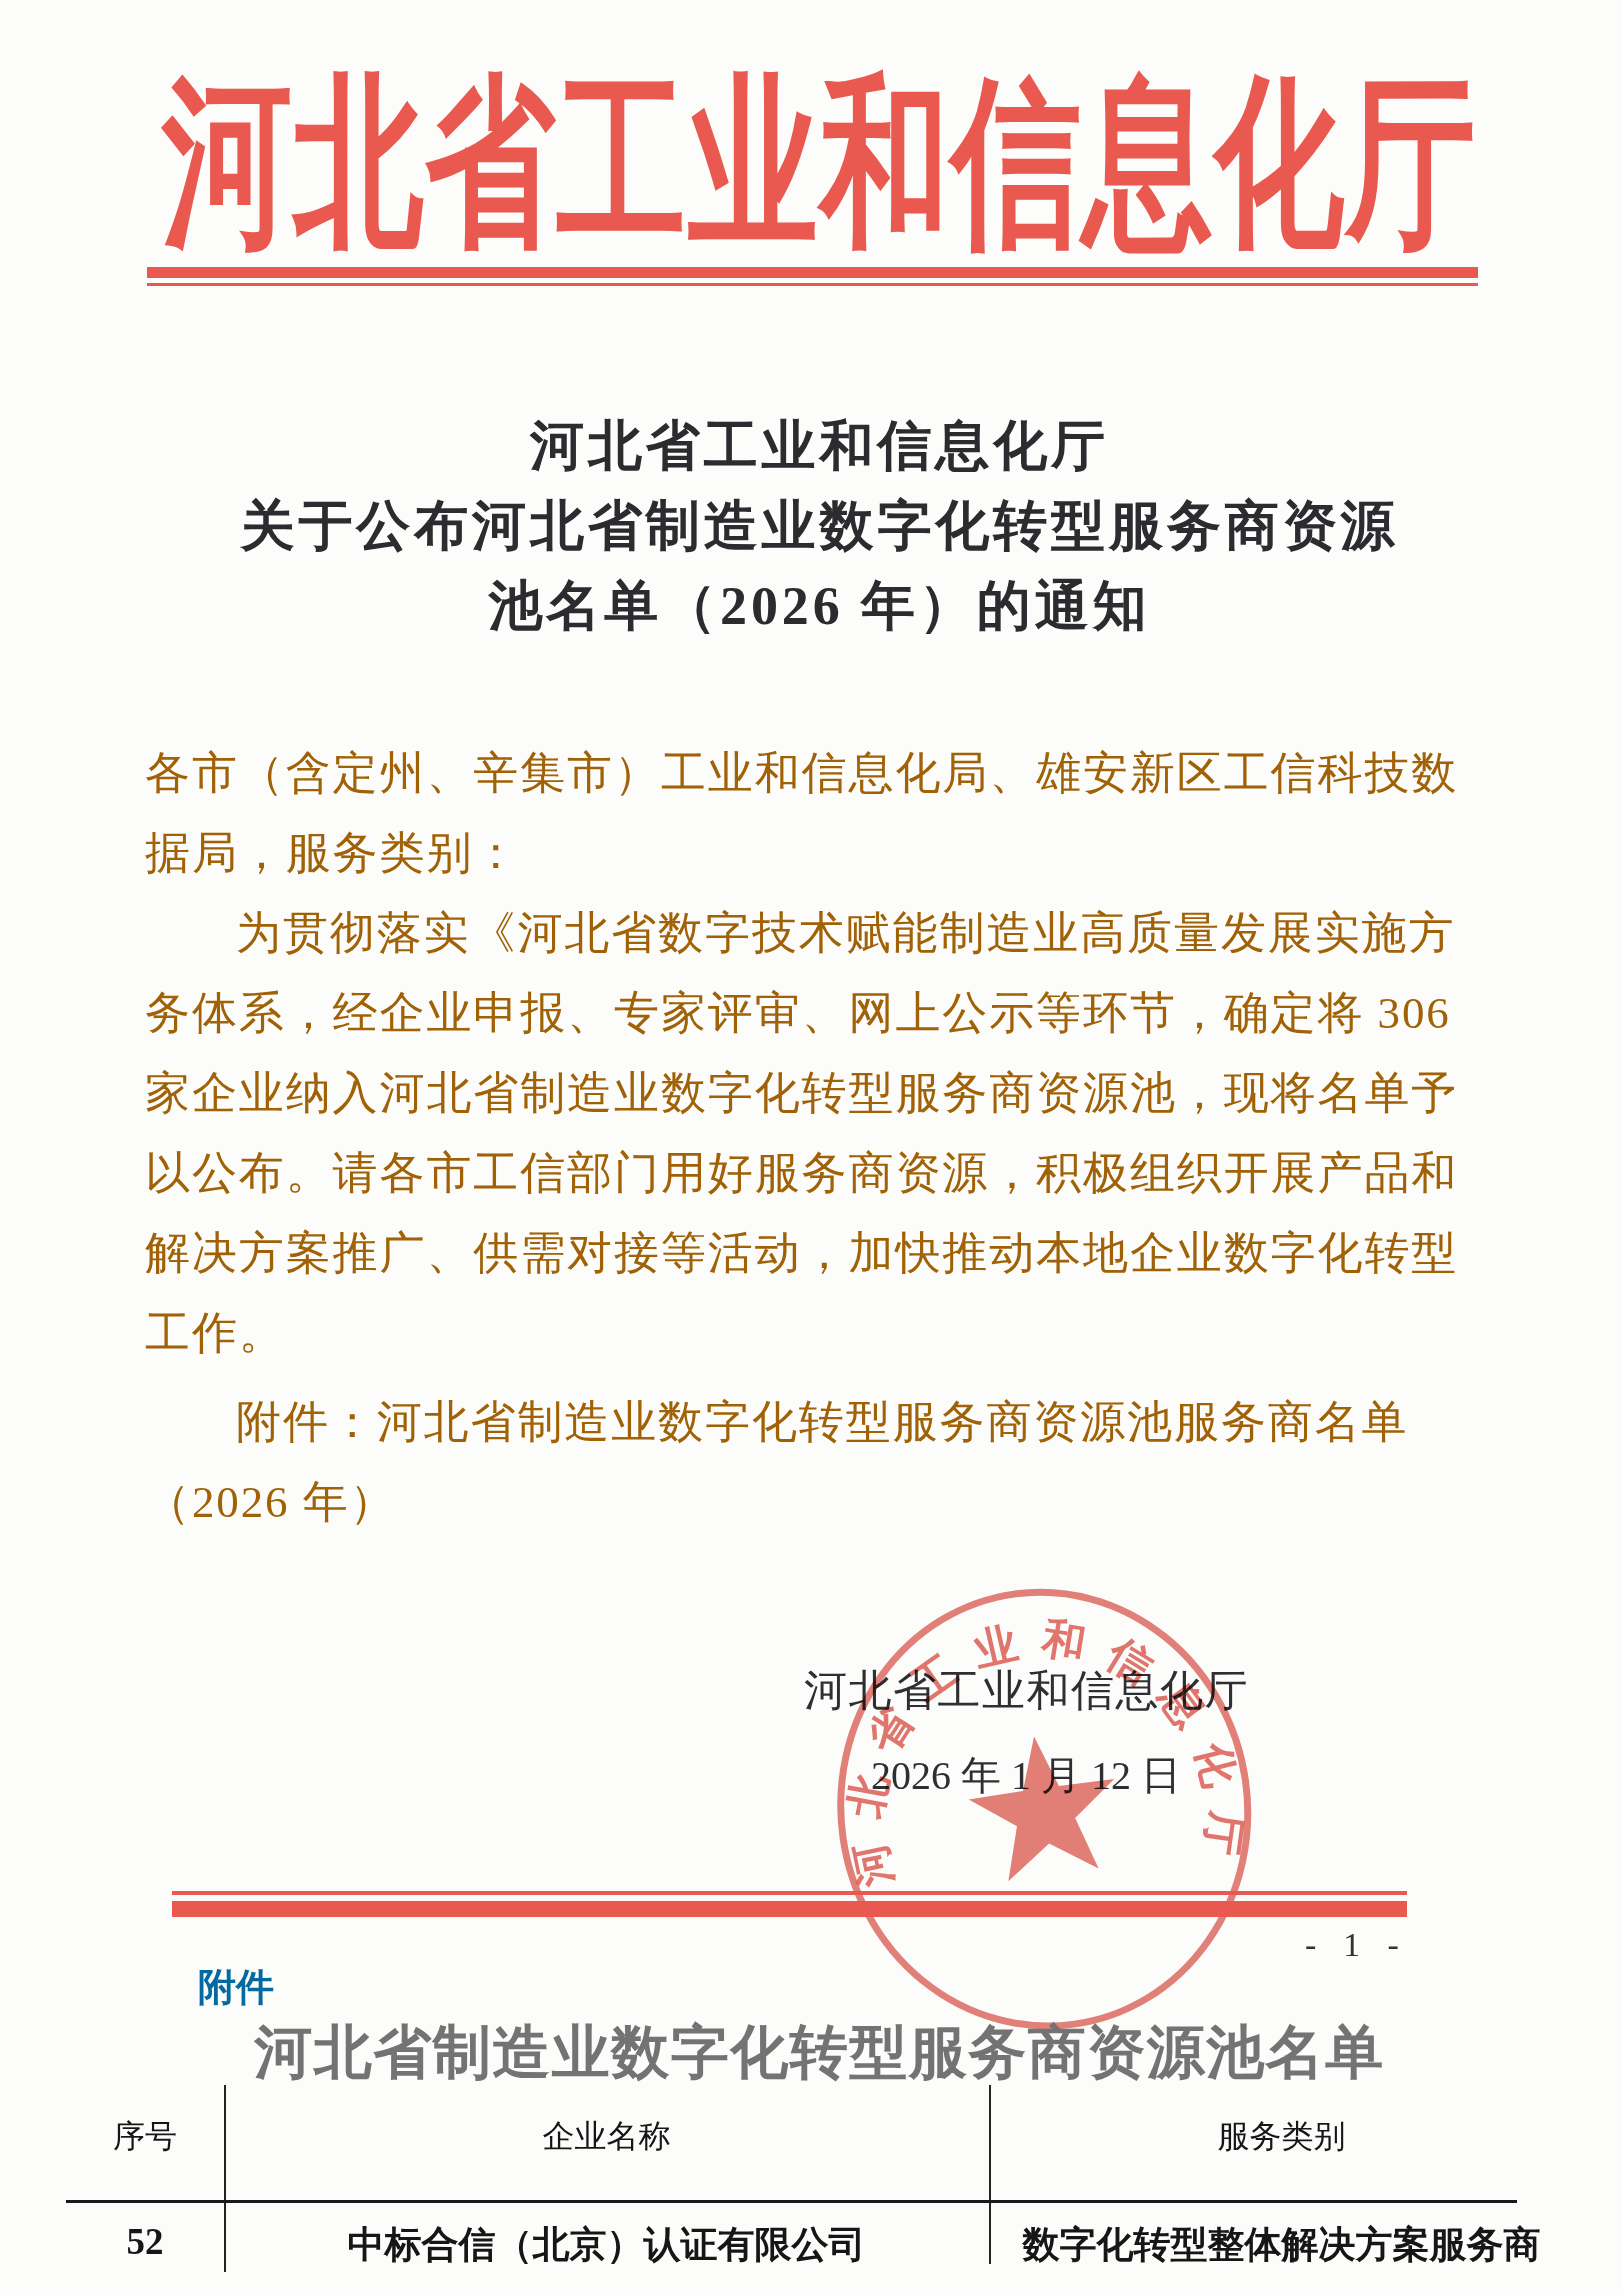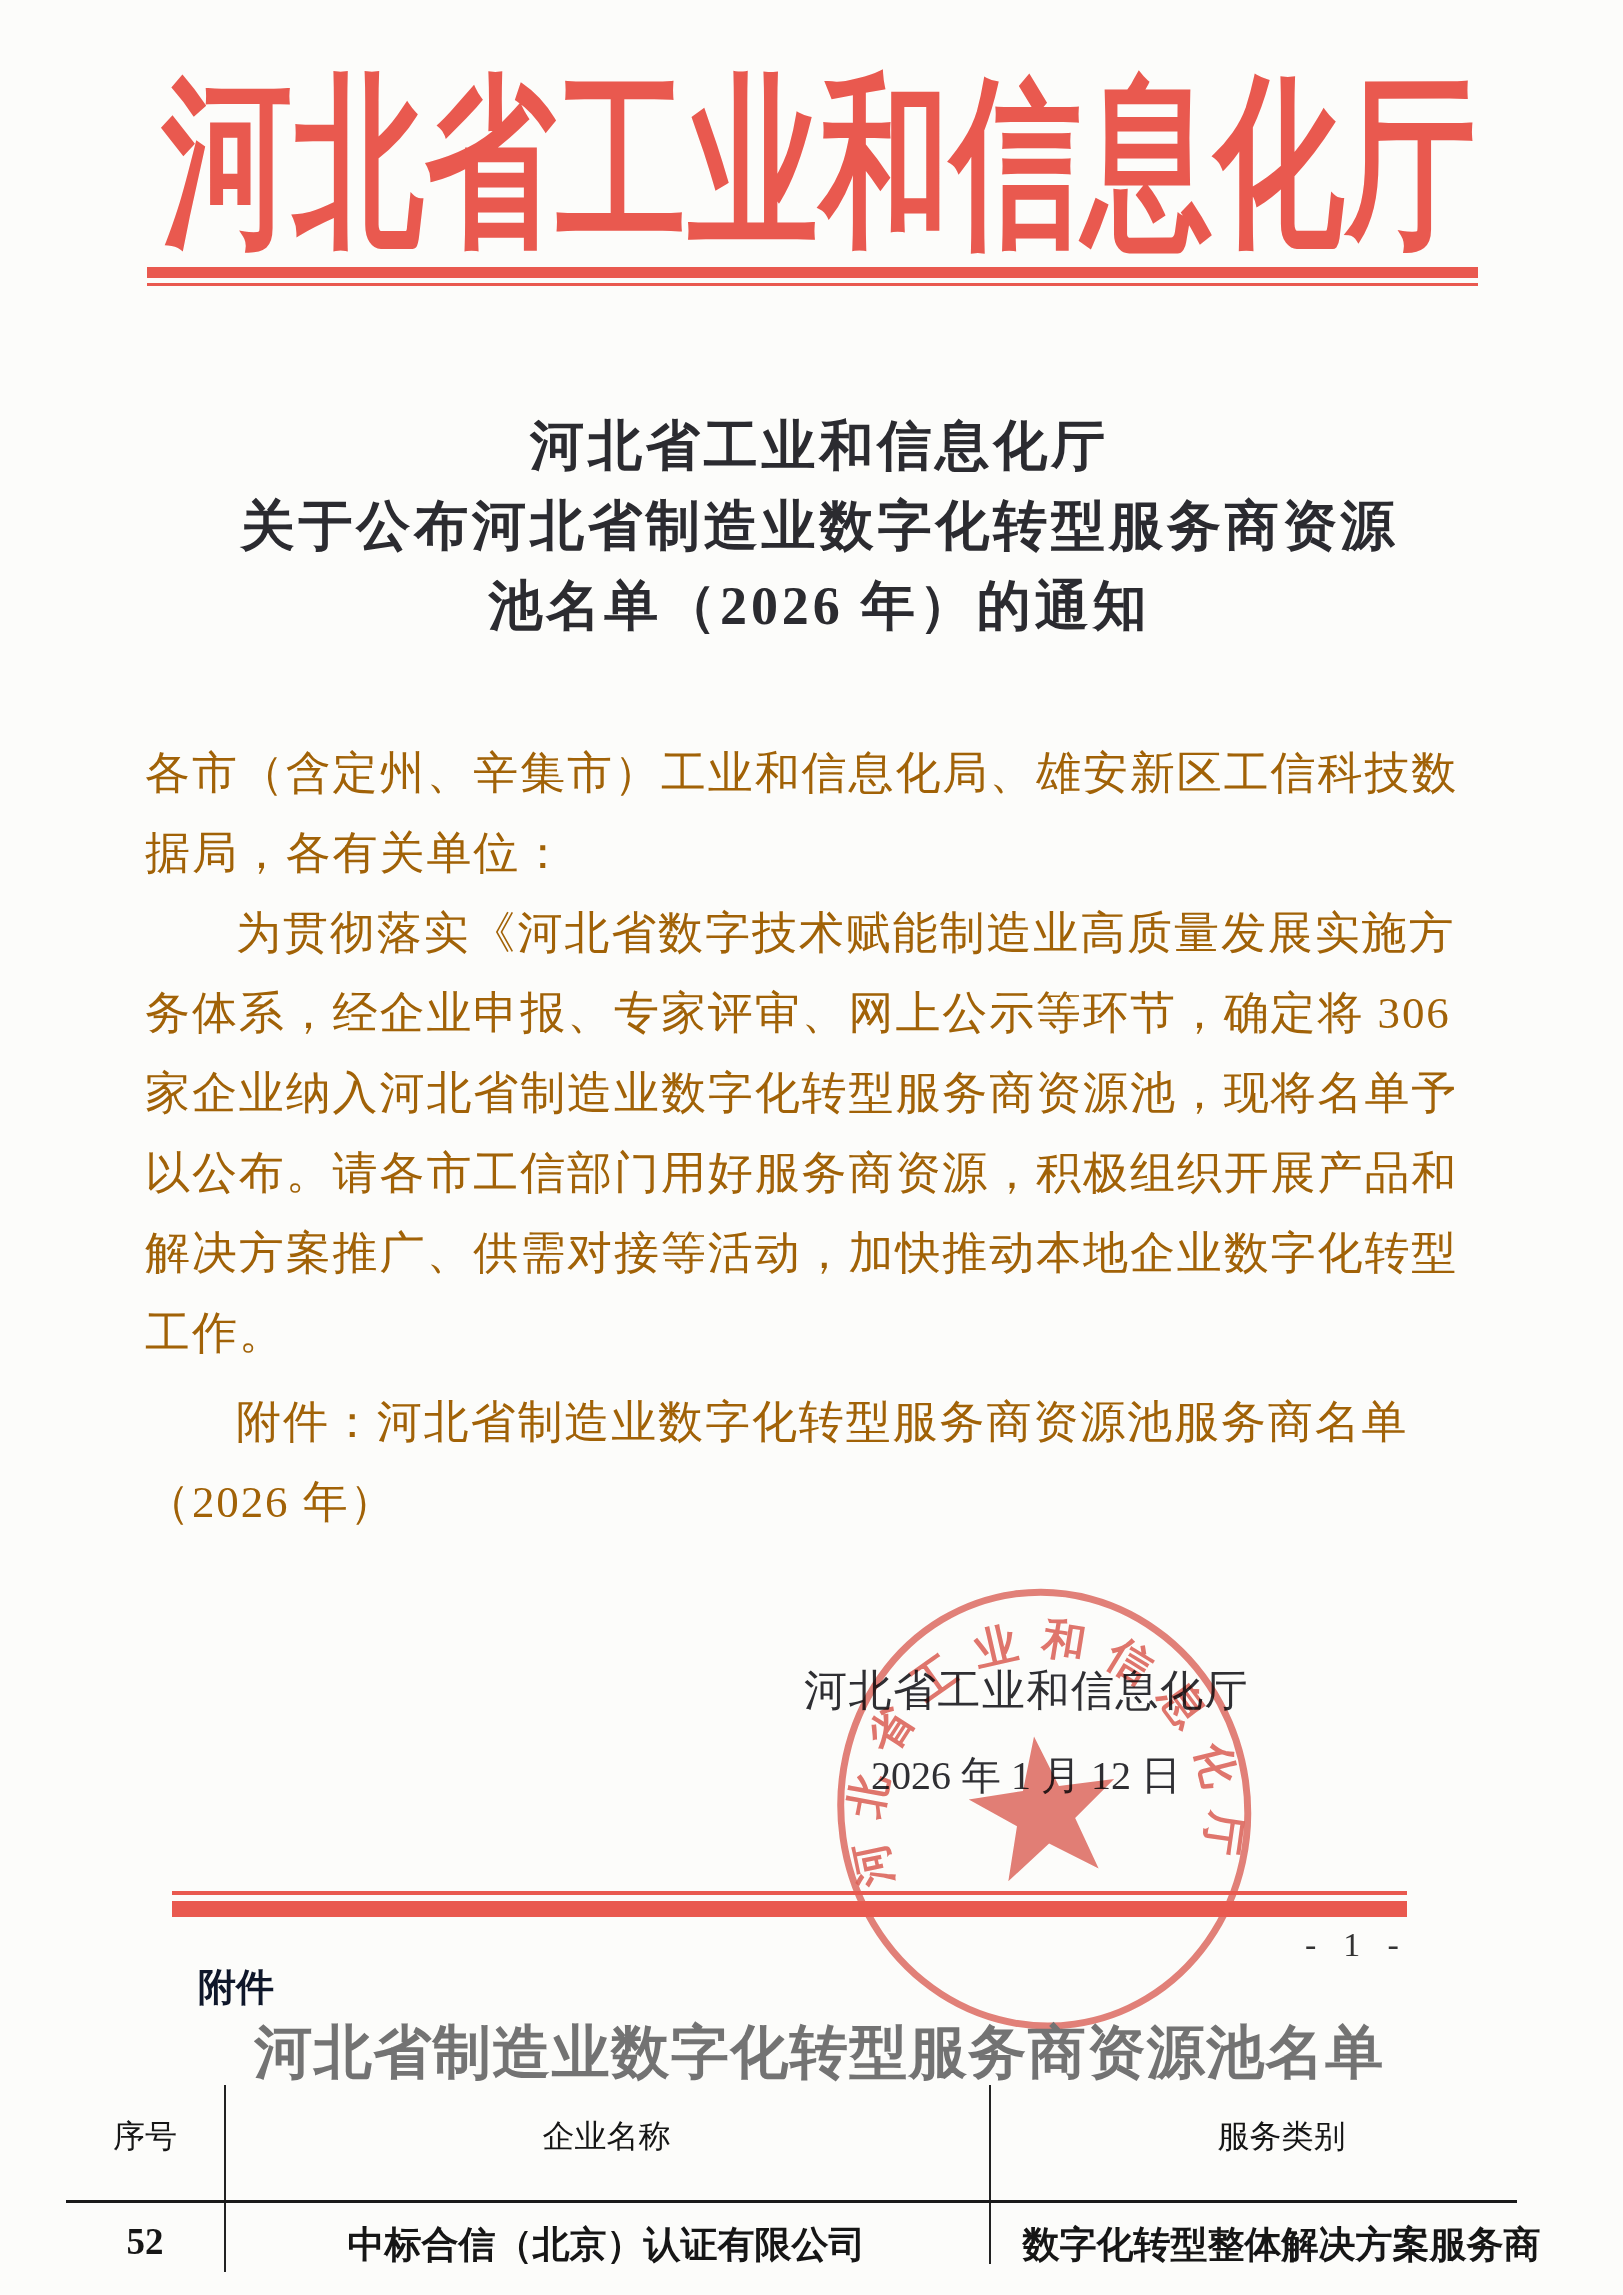--- a/index.html
+++ b/index.html
@@ -57,21 +57,21 @@
   .rule-bottom .thick{height:15.5px; margin-top:6.2px; background:var(--red,#e9594f);}
   .page-num{
     position:absolute; left:1279px; top:1926px; width:155px;
     text-align:center; font-size:34px; letter-spacing:9.3px; color:#333;
     white-space:nowrap;
   }
   
   .attach-label{
     position:absolute; left:198px; top:1962px;
     font-family:"Liberation Sans","DejaVu Sans",sans-serif;
-    font-weight:bold; font-size:38px; color:#0f172a;
+    font-weight:bold; font-size:38px; color:#0369a1;
   }
   .attach-title{
     position:absolute; top:2014px; left:0; width:100%; text-align:center;
     font-size:58px; font-weight:bold; letter-spacing:1.5px; color:#737373;
   }
   
   .vline{position:absolute; width:2.3px; background:#222;}
   .vline1{left:224px; top:2085px; height:187px;}
   .vline2{left:989px; top:2085px; height:179px;}
   .hline{position:absolute; left:66px; top:2200px; width:1451px; height:3.1px; background:#1a1a1a;}
@@ -96,21 +96,21 @@
   </div>
 
   <div class="doc-title">
     <div>河北省工业和信息化厅</div>
     <div>关于公布河北省制造业数字化转型服务商资源</div>
     <div>池名单（2026 年）的通知</div>
   </div>
 
   <div class="body-block">
     <div class="bl">各市（含定州、辛集市）工业和信息化局、雄安新区工信科技数</div>
-    <div class="bl">据局，各有关单位：</div>
+    <div class="bl">据局，服务类别：</div>
     <div class="bl indent">为贯彻落实《河北省数字技术赋能制造业高质量发展实施方</div>
     <div class="bl">务体系，经企业申报、专家评审、网上公示等环节，确定将 306</div>
     <div class="bl">家企业纳入河北省制造业数字化转型服务商资源池，现将名单予</div>
     <div class="bl">以公布。请各市工信部门用好服务商资源，积极组织开展产品和</div>
     <div class="bl">解决方案推广、供需对接等活动，加快推动本地企业数字化转型</div>
     <div class="bl">工作。</div>
     <div class="bl indent attach-gap">附件：河北省制造业数字化转型服务商资源池服务商名单</div>
     <div class="bl">（2026 年）</div>
   </div>
 

